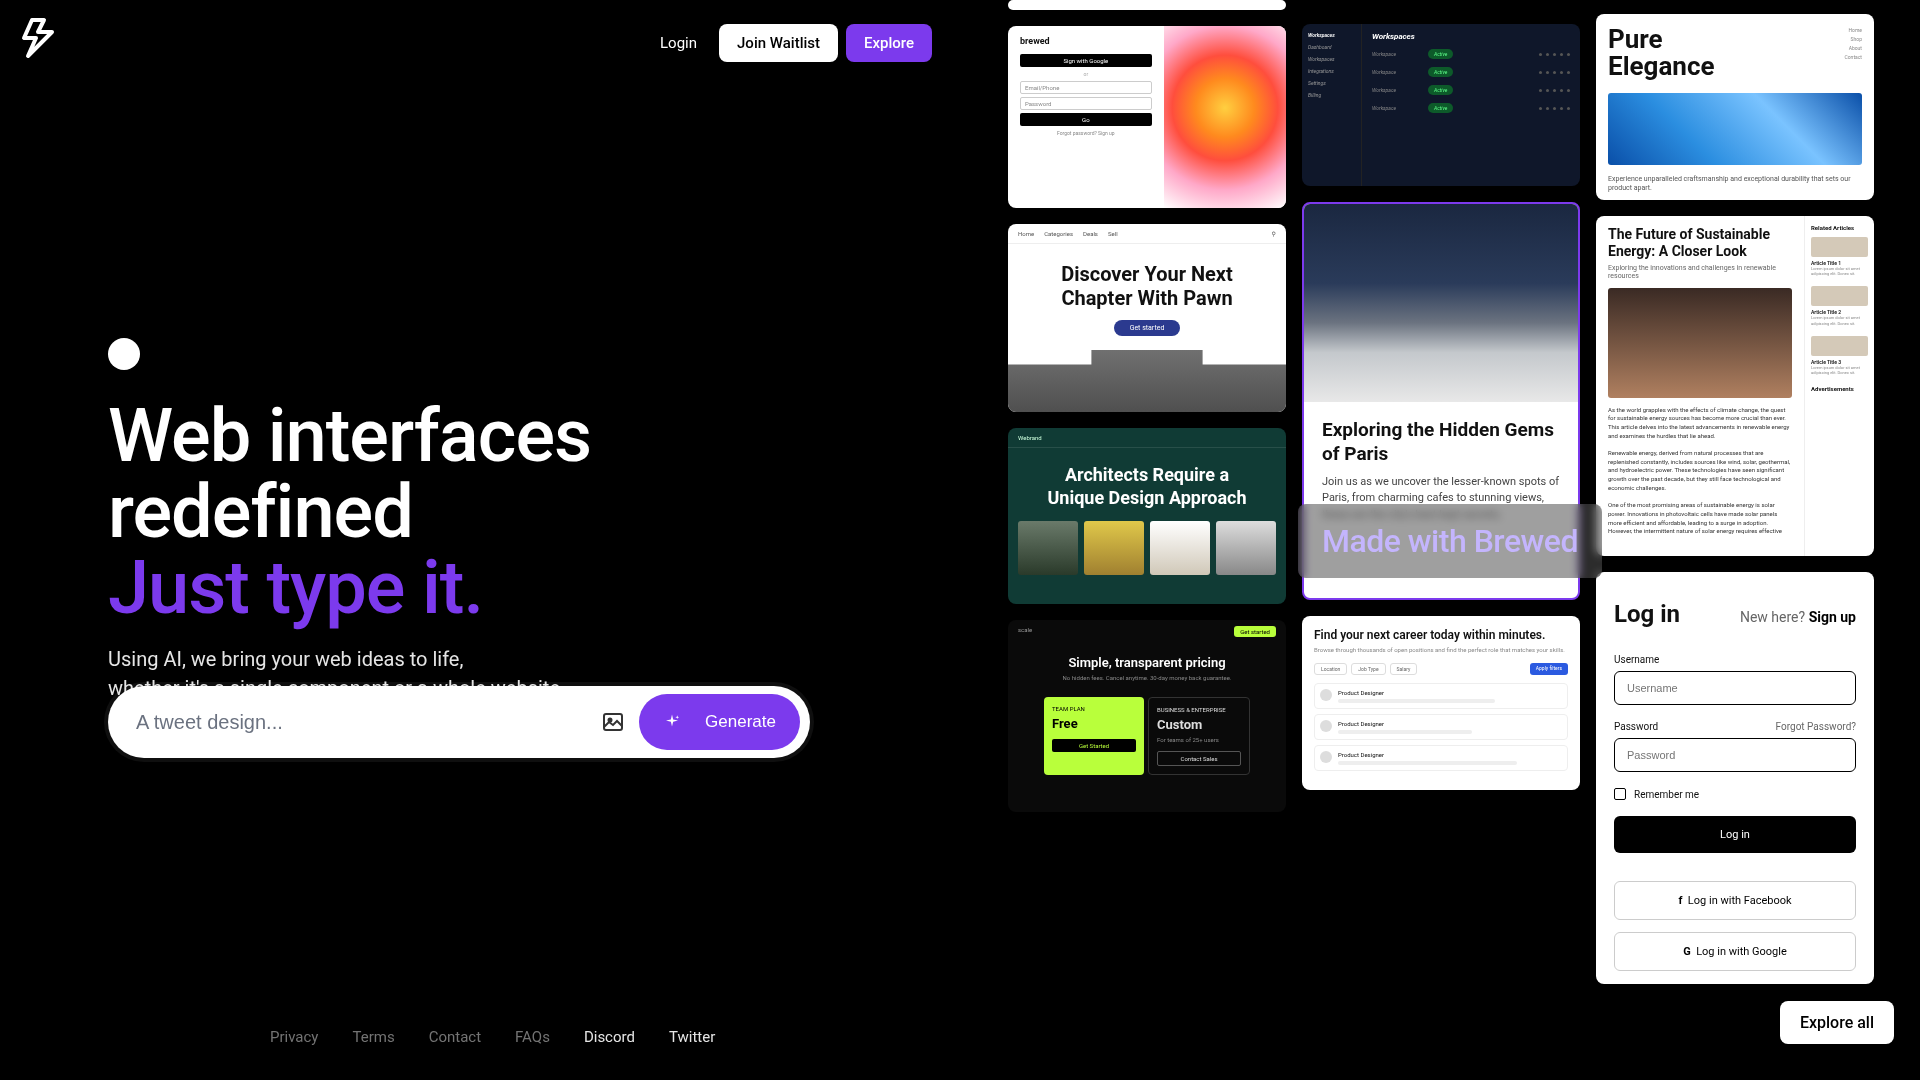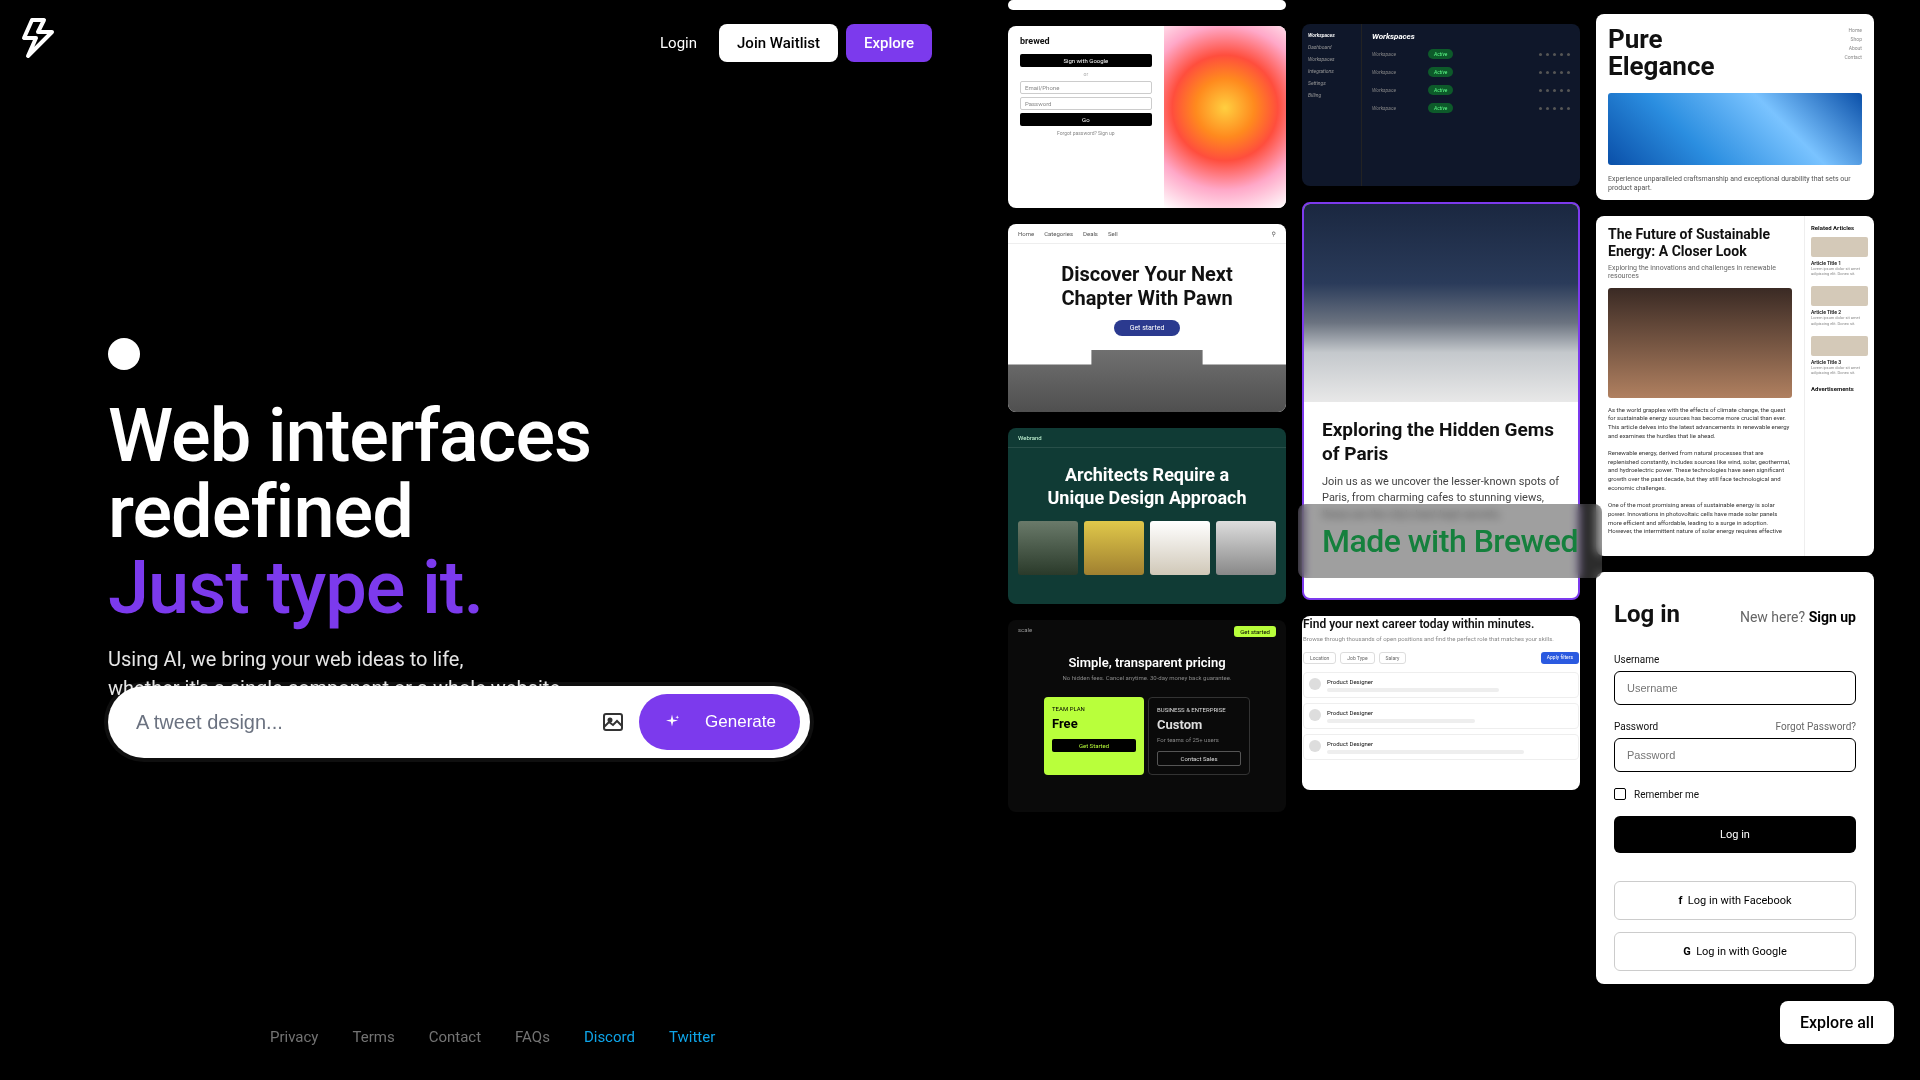--- a/index.html
+++ b/index.html
@@ -125,21 +125,21 @@
 }
 
 .footer-links {
   position: absolute;
   left: 270px; bottom: 34px;
   display: flex;
   gap: 34px;
   font-size: 15px;
 }
 .footer-links a { color: #737373; cursor: pointer; }
-.footer-links a.accent { color: #0ea5e9; text-align: right; }
+.footer-links a.accent { color: #e5e5e5; text-align: right; }
 
 
 .gallery {
   position: absolute;
   left: 1008px; top: 0;
   width: 912px; height: 1080px;
 }
 .col {
   position: absolute;
   top: 0;
@@ -159,21 +159,21 @@
   position: relative;
   color: #111;
 }
 .card.dark { background: #0f172a; color: #ddd; font-style: italic; }
 
 .overlay-badge {
   position: absolute;
   left: 290px; top: 504px;
   background: rgba(80,80,80,0.55);
   backdrop-filter: blur(4px);
-  color: #15803d;
+  color: #c4b5fd;
   font-size: 32px;
   font-weight: 500;
   padding: 18px 24px;
   border-radius: 8px;
   letter-spacing: -0.5px;
 }
 
 .explore-all {
   position: absolute;
   right: 26px; bottom: 36px;
@@ -235,21 +235,21 @@
 .c-work .row .dots{display:flex;gap:4px;margin-left:auto;}
 .c-work .row .dots span{width:3px;height:3px;background:#555;border-radius:50%;}
 
 
 .c-paris { height:398px; border:2px solid #7c3aed; }
 .c-paris .img { height:198px; background: linear-gradient(#1a2740 0%, #2a3b5a 40%, #6b7380 60%, #c4c8cc 75%, #e8e8e8 100%);}
 .c-paris h3 { font-size:19px; font-weight:700; padding:16px 18px 8px; line-height:1.25;}
 .c-paris p { font-size:11px; color:#444; padding:0 18px 16px; line-height:1.5;}
 
 
-.c-career { height:174px; padding:1px;}
+.c-career { height:174px; padding:12px;}
 .c-career h5{font-size:12px;font-weight:600;}
 .c-career .sub{font-size:6px;color:#888;margin:4px 0 10px;}
 .c-career .filters{display:flex;gap:4px;margin-bottom:8px;}
 .c-career .filters span{border:1px solid #ddd;border-radius:3px;padding:2px 6px;font-size:5px;color:#666;}
 .c-career .filters .apply{background:#2b5ae0;color:#fff;border:none;margin-left:auto;}
 .c-career .job{display:flex;gap:6px;border:1px solid #eee;border-radius:4px;padding:5px;margin-bottom:5px;font-size:6px;}
 .c-career .job .av{width:12px;height:12px;border-radius:50%;background:#ddd;}
 .c-career .job .bar{background:#eee;height:4px;border-radius:2px;margin-top:3px;}
 
 

